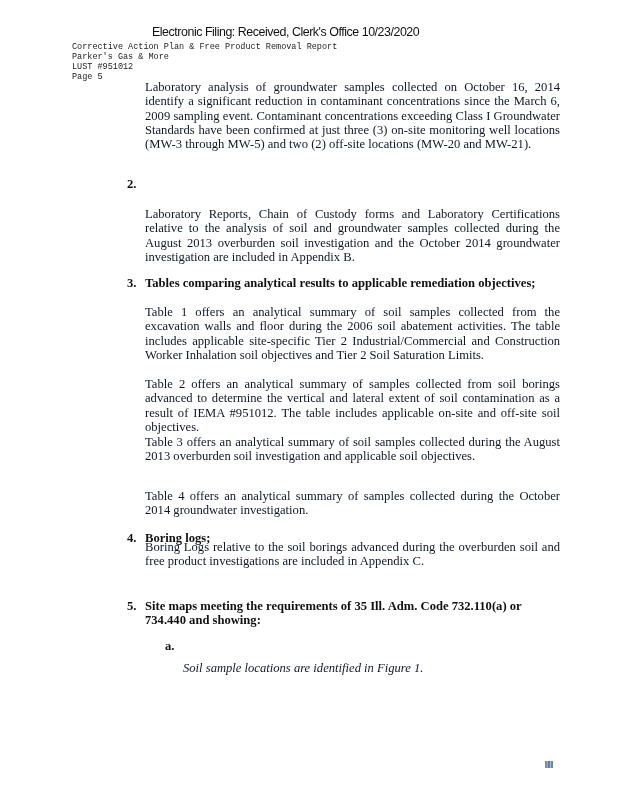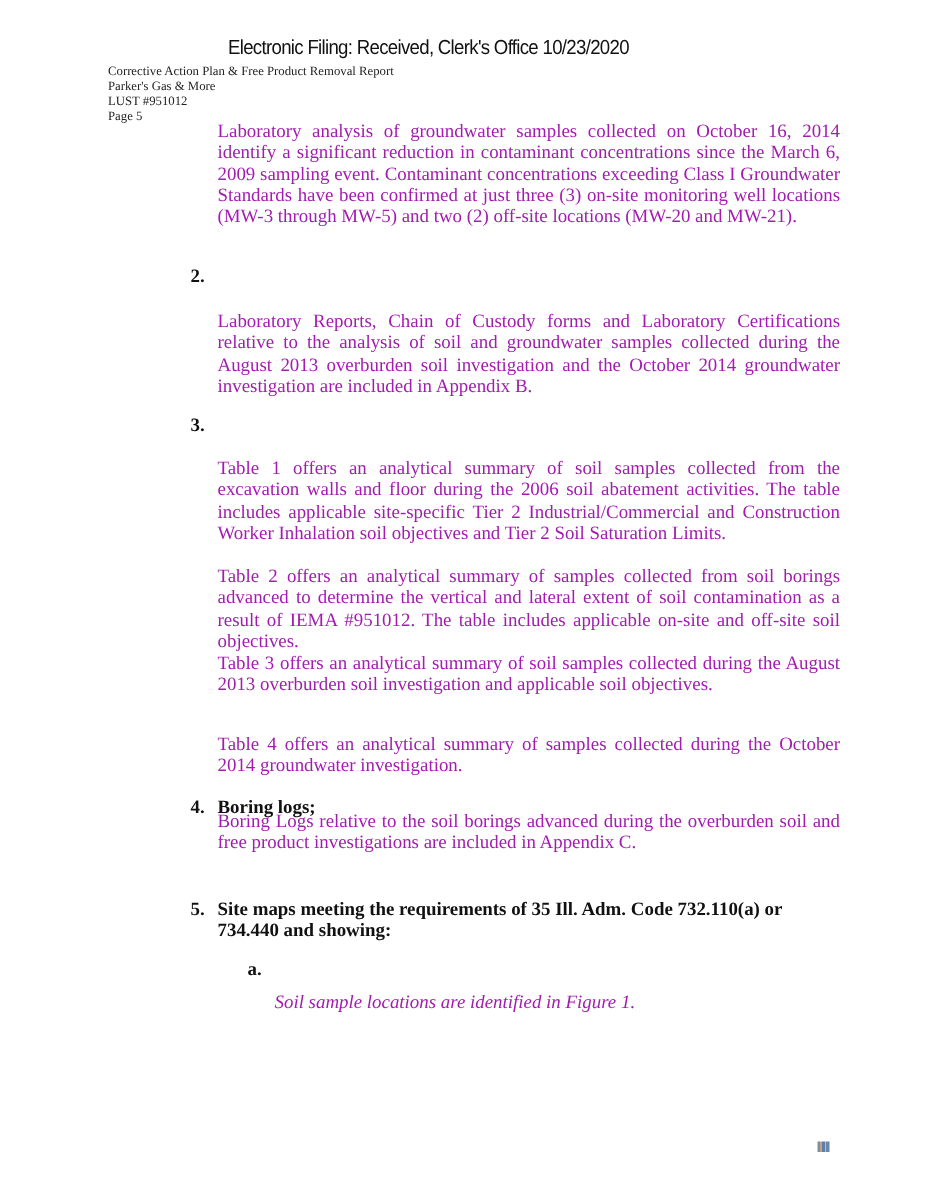--- a/index.html
+++ b/index.html
@@ -28,29 +28,29 @@
     }
     .running-header {
       position: absolute;
       left: 72px;
       top: 42px;
       font-family: "Liberation Serif", serif;
       font-size: 8.5px;
       line-height: 10px;
       color: #222;
     }
-    .running-header div { white-space: nowrap; }
+    .running-header div { white-space: nowrap; font-family: Liberation Mono, monospace; }
     .body-text {
       position: absolute;
       font-family: "Liberation Serif", serif;
       font-size: 12.6px;
       line-height: 14.3px;
       text-align: justify;
       text-align-last: left;
-      color: #a21caf;
+      color: #0f172a;
     }
     .para { left: 145px; width: 415px; }
     .para-sub { left: 183px; width: 377px; font-style: italic; }
     .heading {
       position: absolute;
       font-family: "Liberation Serif", serif;
       font-size: 12.6px;
       line-height: 14.3px;
       font-weight: bold;
       color: #111;
@@ -91,20 +91,21 @@
 
 <div class="body-text para" style="top:80px;">Laboratory analysis of groundwater samples collected on October 16, 2014 identify a significant reduction in contaminant concentrations since the March 6, 2009 sampling event.  Contaminant concentrations exceeding Class I Groundwater Standards have been confirmed at just three (3) on-site monitoring well locations (MW-3 through MW-5) and two (2) off-site locations (MW-20 and MW-21).</div>
 
 <div class="heading h-main" style="top:177px;">
   <span class="num">2.</span>
 </div>
 <div class="body-text para" style="top:207px;">Laboratory Reports, Chain of Custody forms and Laboratory Certifications relative to the analysis of soil and groundwater samples collected during the August 2013 overburden soil investigation and the October 2014 groundwater investigation are included in Appendix B.</div>
 
 <div class="heading h-main" style="top:276px;">
   <span class="num">3.</span>
+  <span class="txt">Tables comparing analytical results to applicable remediation objectives;</span>
 </div>
 <div class="body-text para" style="top:305px;">Table 1 offers an analytical summary of soil samples collected from the excavation walls and floor during the 2006 soil abatement activities.  The table includes applicable site-specific Tier 2 Industrial/Commercial and Construction Worker Inhalation soil objectives and Tier 2 Soil Saturation Limits.</div>
 <div class="body-text para" style="top:377px;">Table 2 offers an analytical summary of samples collected from soil borings advanced to determine the vertical and lateral extent of soil contamination as a result of IEMA #951012.  The table includes applicable on-site and off-site soil objectives.</div>
 <div class="body-text para" style="top:435px;">Table 3 offers an analytical summary of soil samples collected during the August 2013 overburden soil investigation and applicable soil objectives.</div>
 <div class="body-text para" style="top:489px;">Table 4 offers an analytical summary of samples collected during the October 2014 groundwater investigation.</div>
 
 <div class="heading h-main" style="top:531px;">
   <span class="num">4.</span>
   <span class="txt">Boring logs;</span>
 </div>

